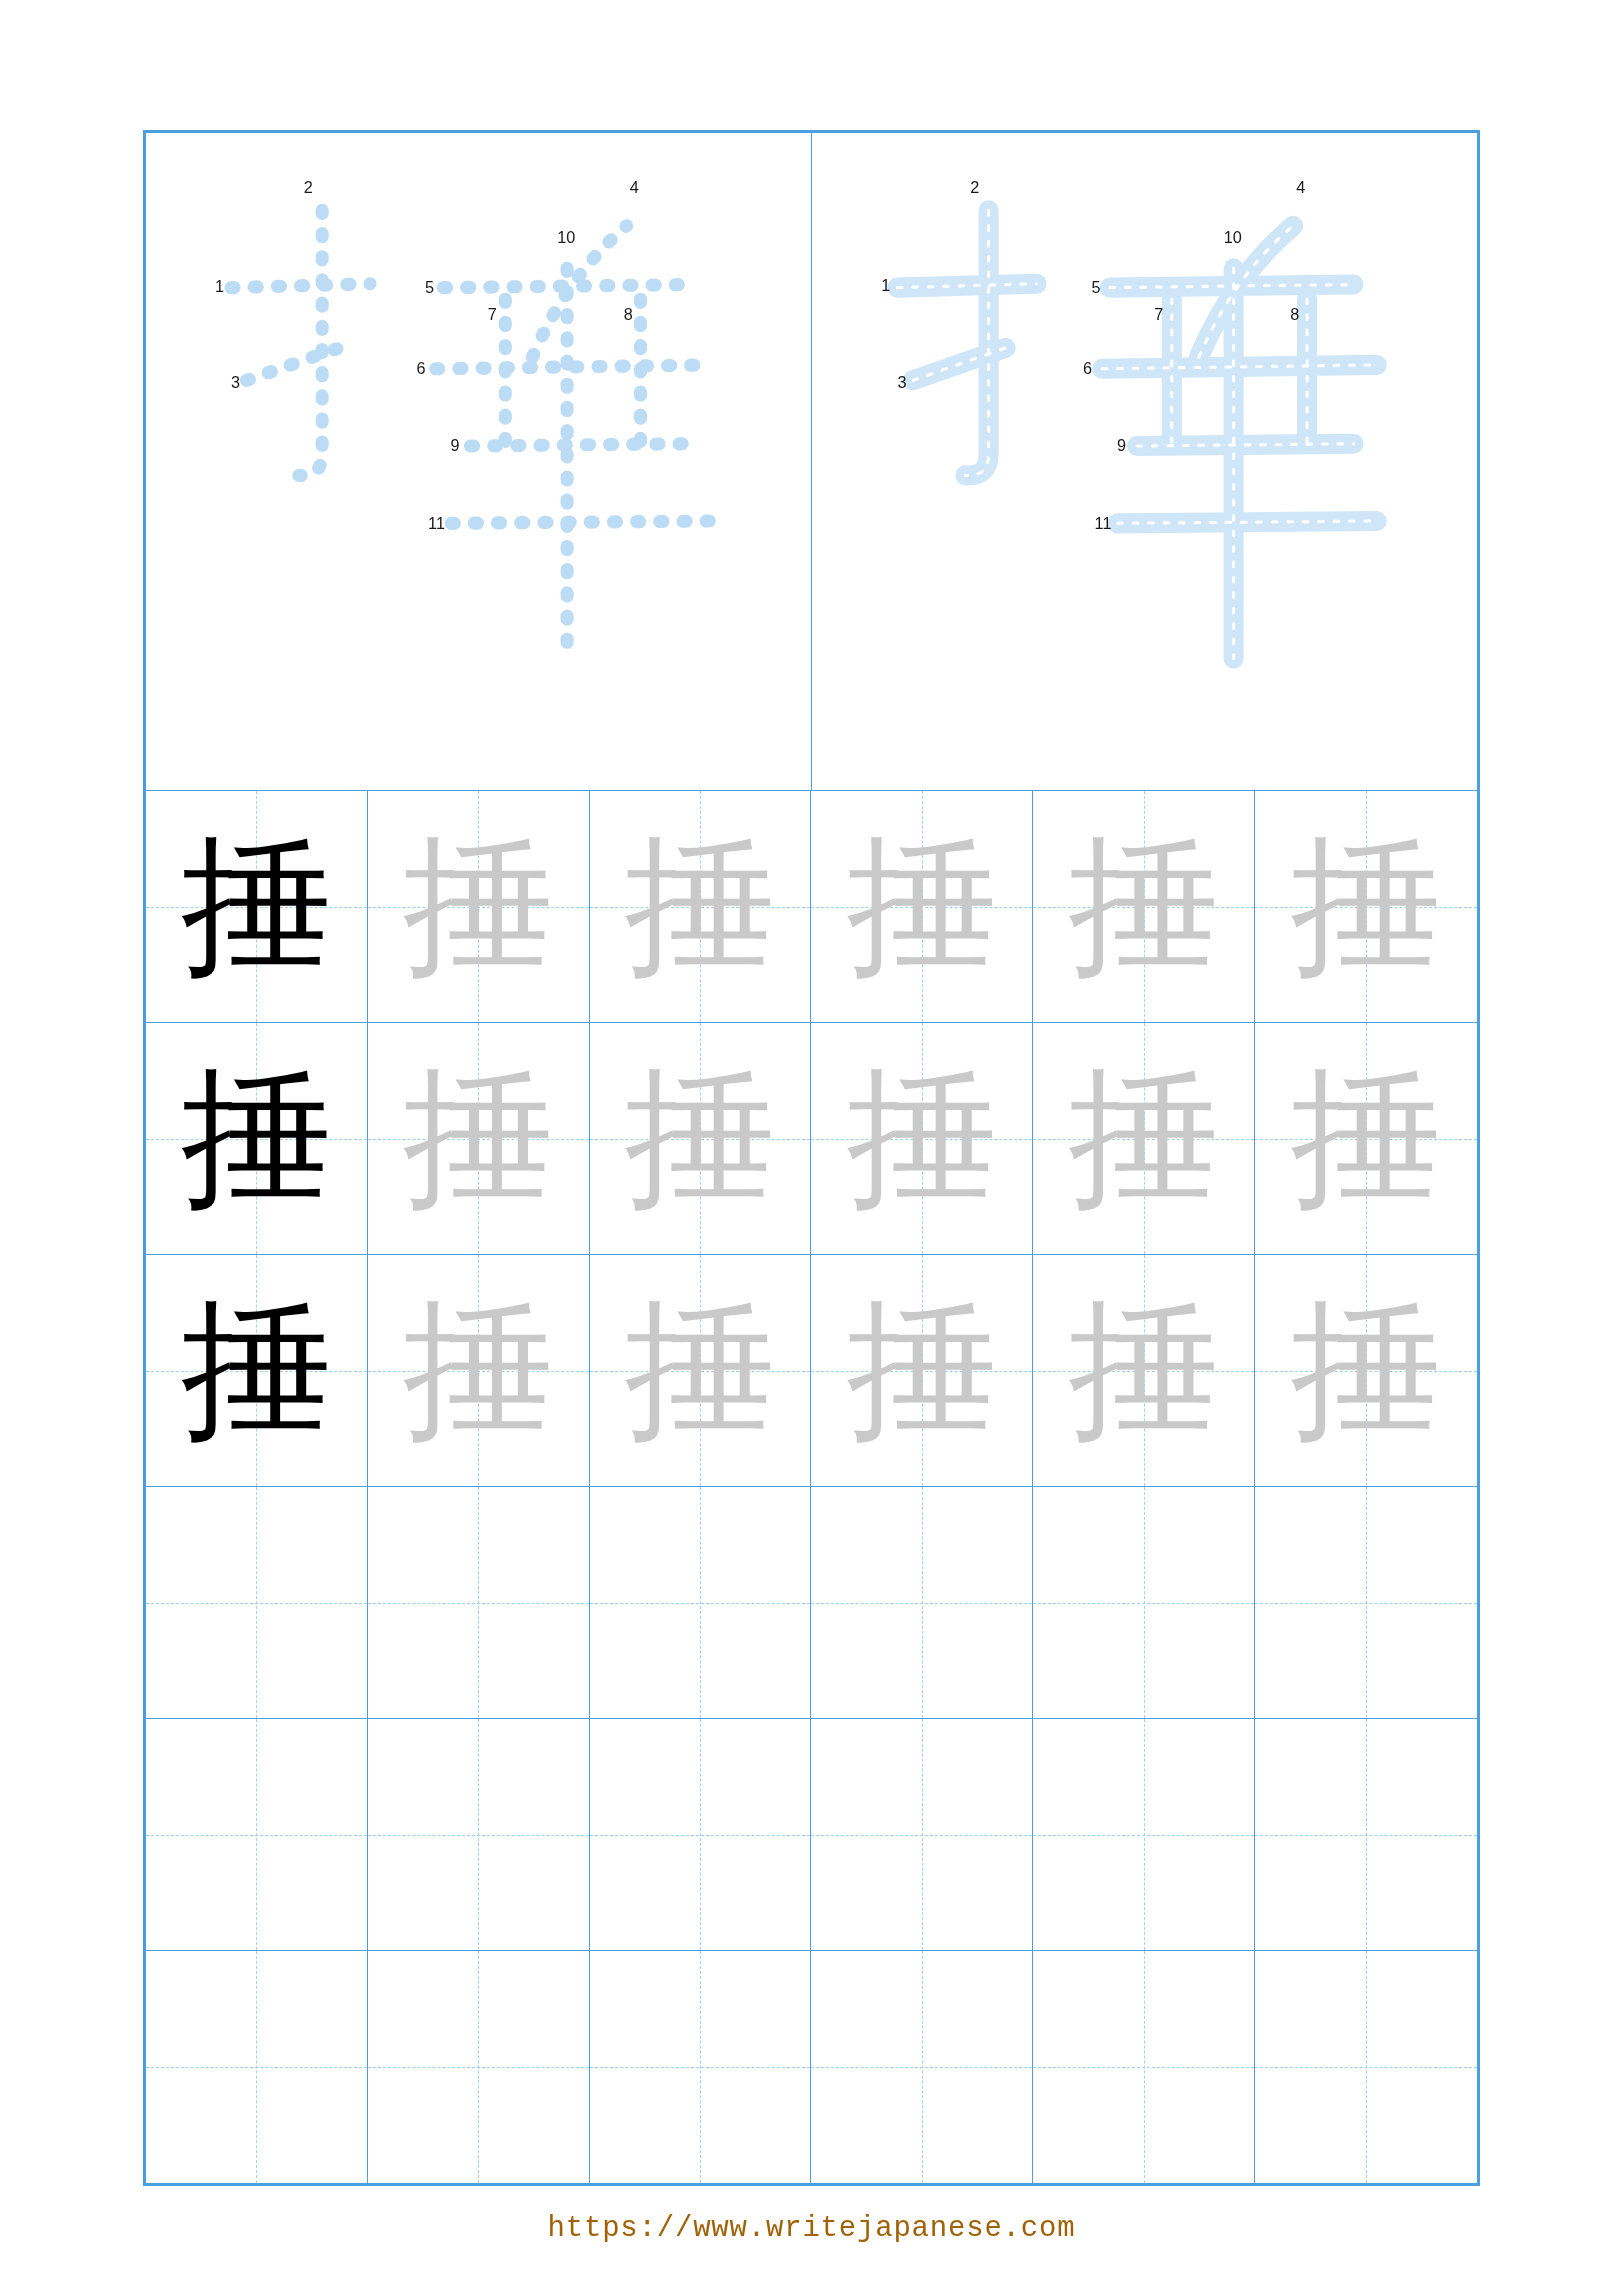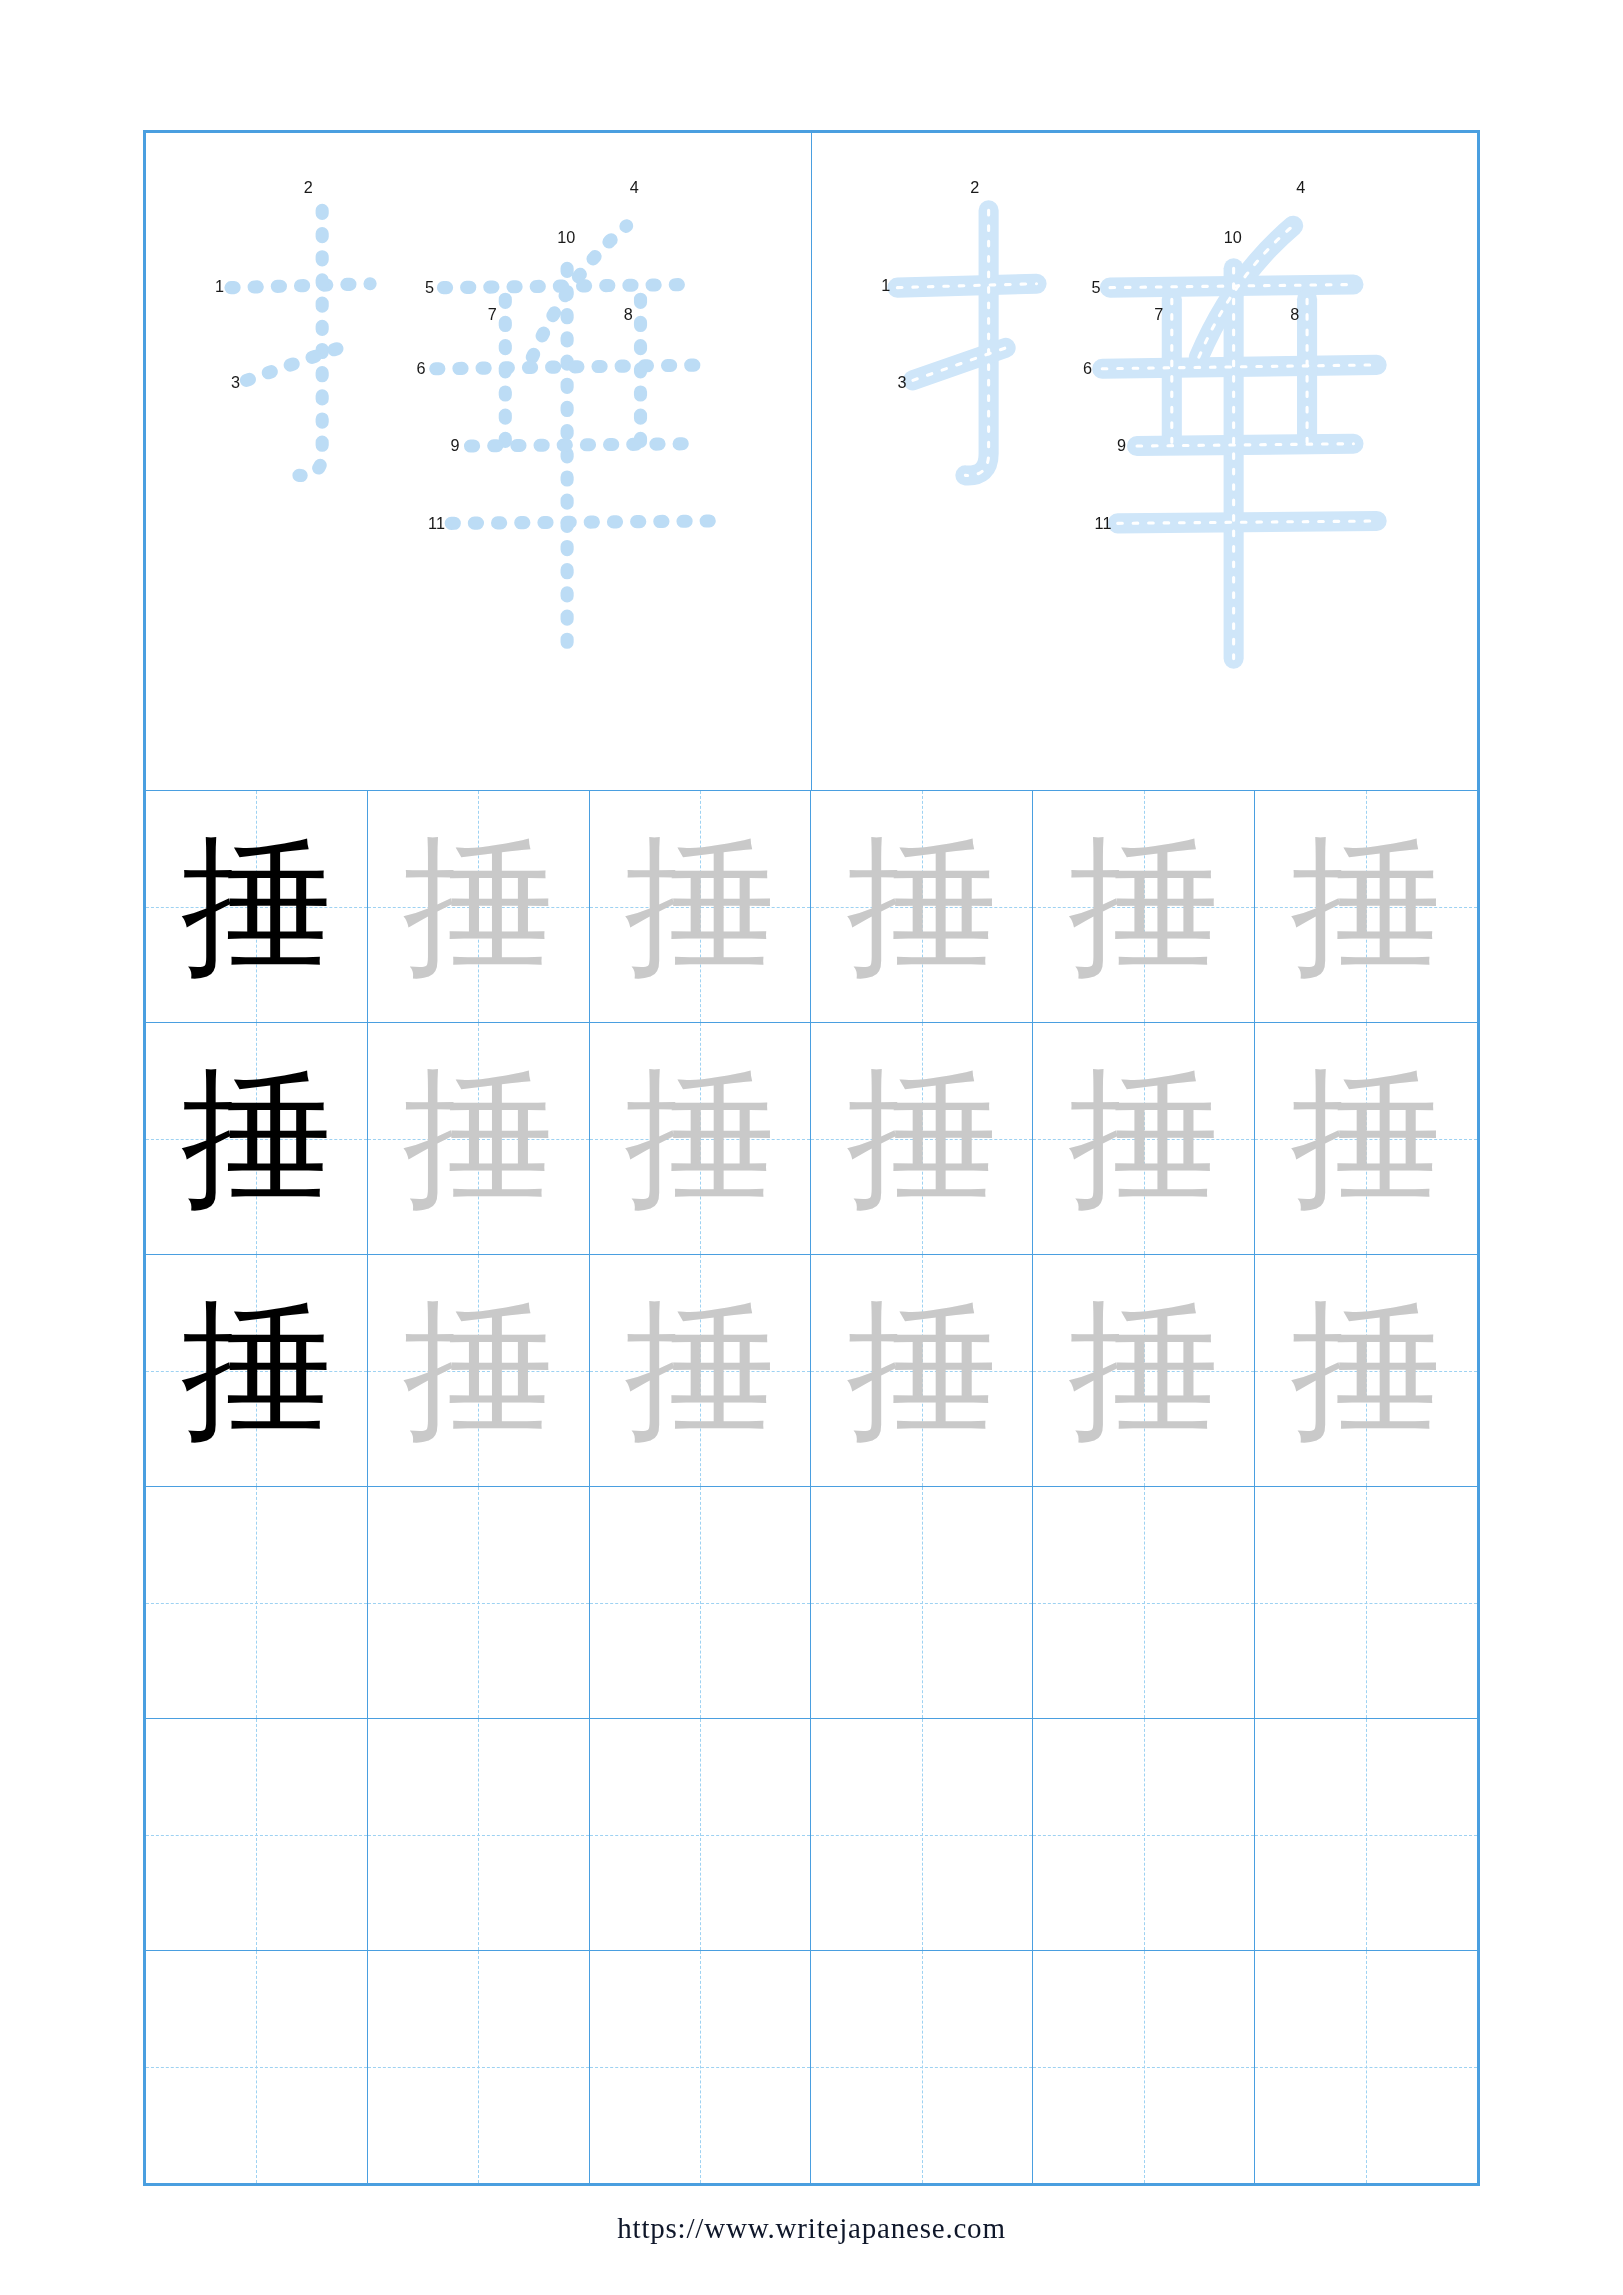--- a/index.html
+++ b/index.html
@@ -110,23 +110,23 @@
     color: #c9c9c9;
   }
 
   
   .footer {
     position: absolute;
     left: 0;
     top: 2212px;
     width: 1623px;
     text-align: center;
-    color: #0f172a;
+    color: #a16207;
     font-size: 29px;
-    font-family: Liberation Serif, serif;
+    font-family: Liberation Mono, monospace;
     letter-spacing: 0.8px;
   }
 
   .num {
     font-family: "Liberation Sans", sans-serif;
     font-size: 21px;
     fill: #1a1a1a;
   }
 </style>
 </head>

